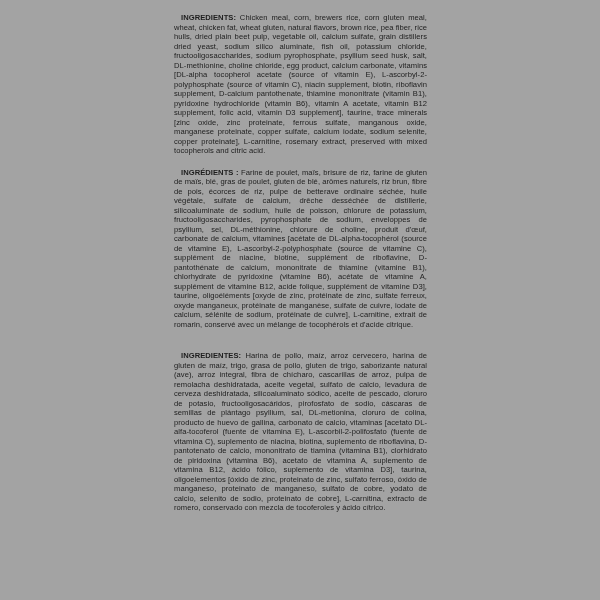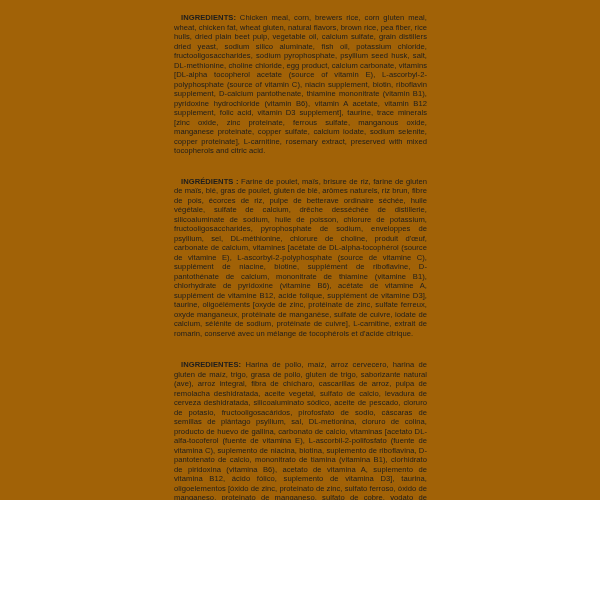--- a/index.html
+++ b/index.html
@@ -3,42 +3,42 @@
 <meta charset="utf-8">
 <style>
   html, body {
     margin: 0;
     padding: 0;
     background: #ffffff;
   }
   .page {
     position: relative;
     width: 600px;
-    height: 500px;
-    background: #a16207;
+    height: 600px;
+    background: #a3a3a3;
     overflow: hidden;
     font-family: "Liberation Sans", "DejaVu Sans", sans-serif;
   }
   .label-column {
     position: absolute;
     left: 174px;
     top: 13px;
     width: 253px;
   }
   .ingredients-para {
     margin: 0;
     font-size: 7.6px;
     line-height: 9.5px;
     color: #1d1d1d;
     text-align: justify;
     text-indent: 7px;
     letter-spacing: 0.05px;
   }
   .ingredients-para + .ingredients-para {
-    margin-top: 21px;
+    margin-top: 12px;
   }
   .ingredients-para.es {
     margin-top: 22px;
   }
   .section-heading {
     font-weight: bold;
   }
 </style>
 </head>
 <body>

